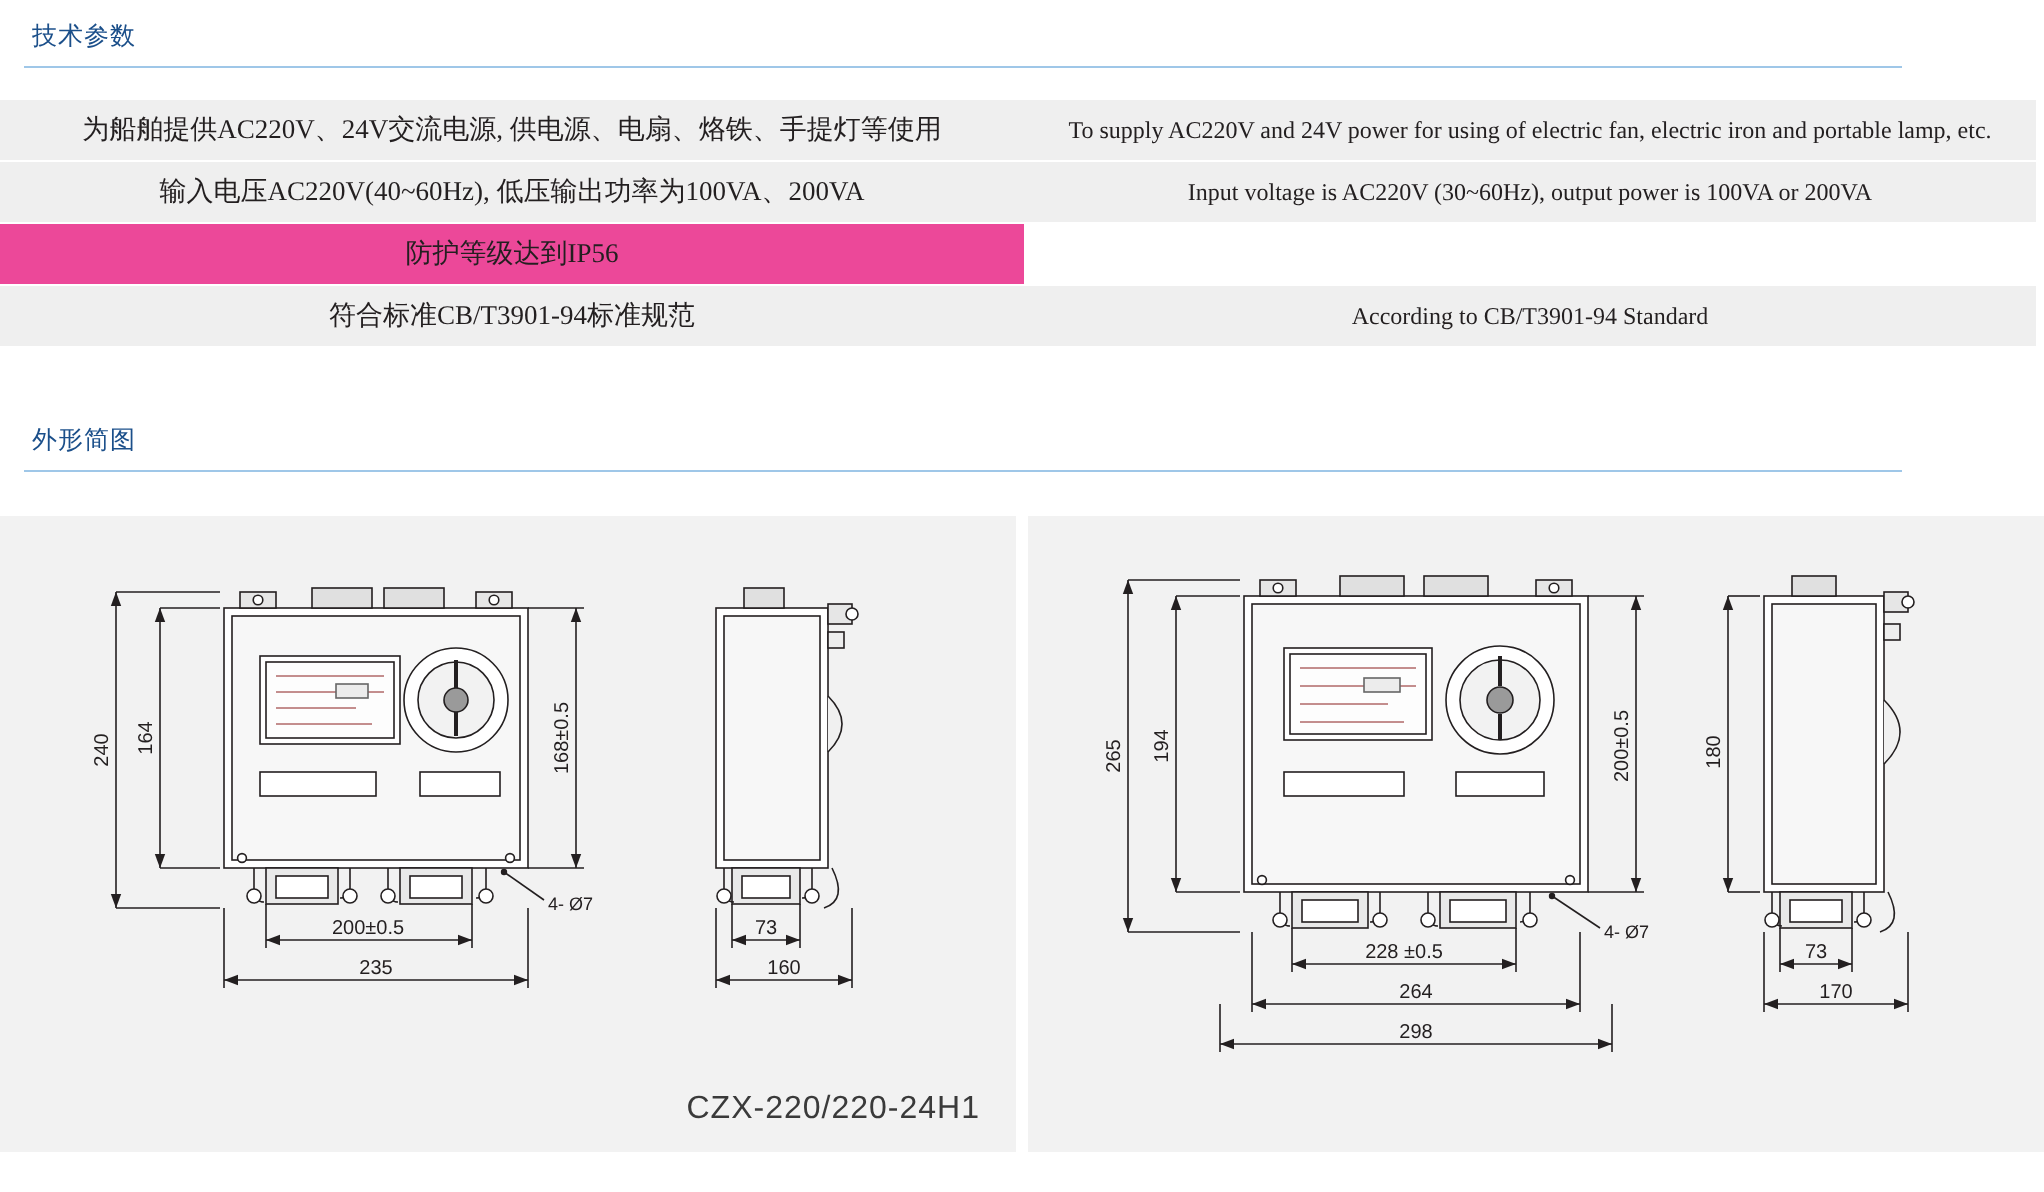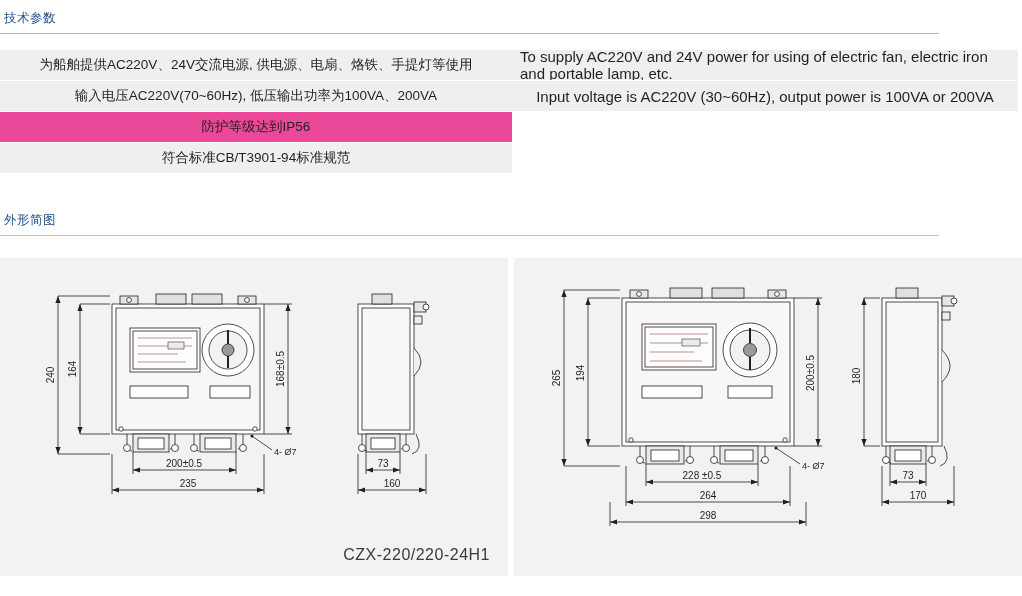--- a/index.html
+++ b/index.html
@@ -17,21 +17,21 @@
   }
   .page {
     position: relative;
     width: 1022px;
     height: 596px;
   }
 
   
   .section-head {
     position: absolute;
-    left: 0;
+    left: 12px;
     width: 939px;
     height: 26px;
     border-bottom: 1px solid #9fc7e8;
     box-sizing: border-box;
     text-align: right;
   }
   .section-head .title {
     position: absolute;
     left: 4px;
     top: 2px;
@@ -55,31 +55,32 @@
     height: 30px;
     margin-bottom: 1px;
   }
   .spec-cell {
     display: flex;
     align-items: center;
     justify-content: center;
     box-sizing: border-box;
     height: 30px;
     overflow: hidden;
+    font-family: Liberation Serif, serif;
   }
   .spec-cell.cn {
     width: 512px;
     font-size: 13.5px;
     color: #231f20;
     padding: 0 8px;
   }
   .spec-cell.en {
     width: 506px;
     margin-left: 0;
-    font-size: 15px;
+    font-size: 12px;
     color: #231f20;
     padding: 0 8px;
   }
   .shade-a { background: #efefef; }
   .shade-b { background: #ec4899; }
 
   
   .panels {
     position: absolute;
     left: 0;
@@ -125,30 +126,31 @@
   </div>
 
   <div class="spec-table">
 
     <div class="spec-row">
       <div class="spec-cell cn shade-a">为船舶提供AC220V、24V交流电源, 供电源、电扇、烙铁、手提灯等使用</div>
       <div class="spec-cell en shade-a">To supply AC220V and 24V power for using of electric fan, electric iron and portable lamp, etc.</div>
     </div>
 
     <div class="spec-row">
-      <div class="spec-cell cn shade-a">输入电压AC220V(70~60Hz), 低压输出功率为100VA、200VA</div>
+      <div class="spec-cell cn shade-a">输入电压AC220V(40~60Hz), 低压输出功率为100VA、200VA</div>
       <div class="spec-cell en shade-a">Input voltage is AC220V (30~60Hz), output power is 100VA or 200VA</div>
     </div>
 
     <div class="spec-row">
       <div class="spec-cell cn shade-b">防护等级达到IP56</div>
     </div>
 
     <div class="spec-row">
       <div class="spec-cell cn shade-a">符合标准CB/T3901-94标准规范</div>
+      <div class="spec-cell en shade-a">According to CB/T3901-94 Standard</div>
     </div>
 
   </div>
 
   <div class="section-head" id="sec-dim">
     <span class="title">外形简图</span>
   </div>
 
   <div class="panels">
 

